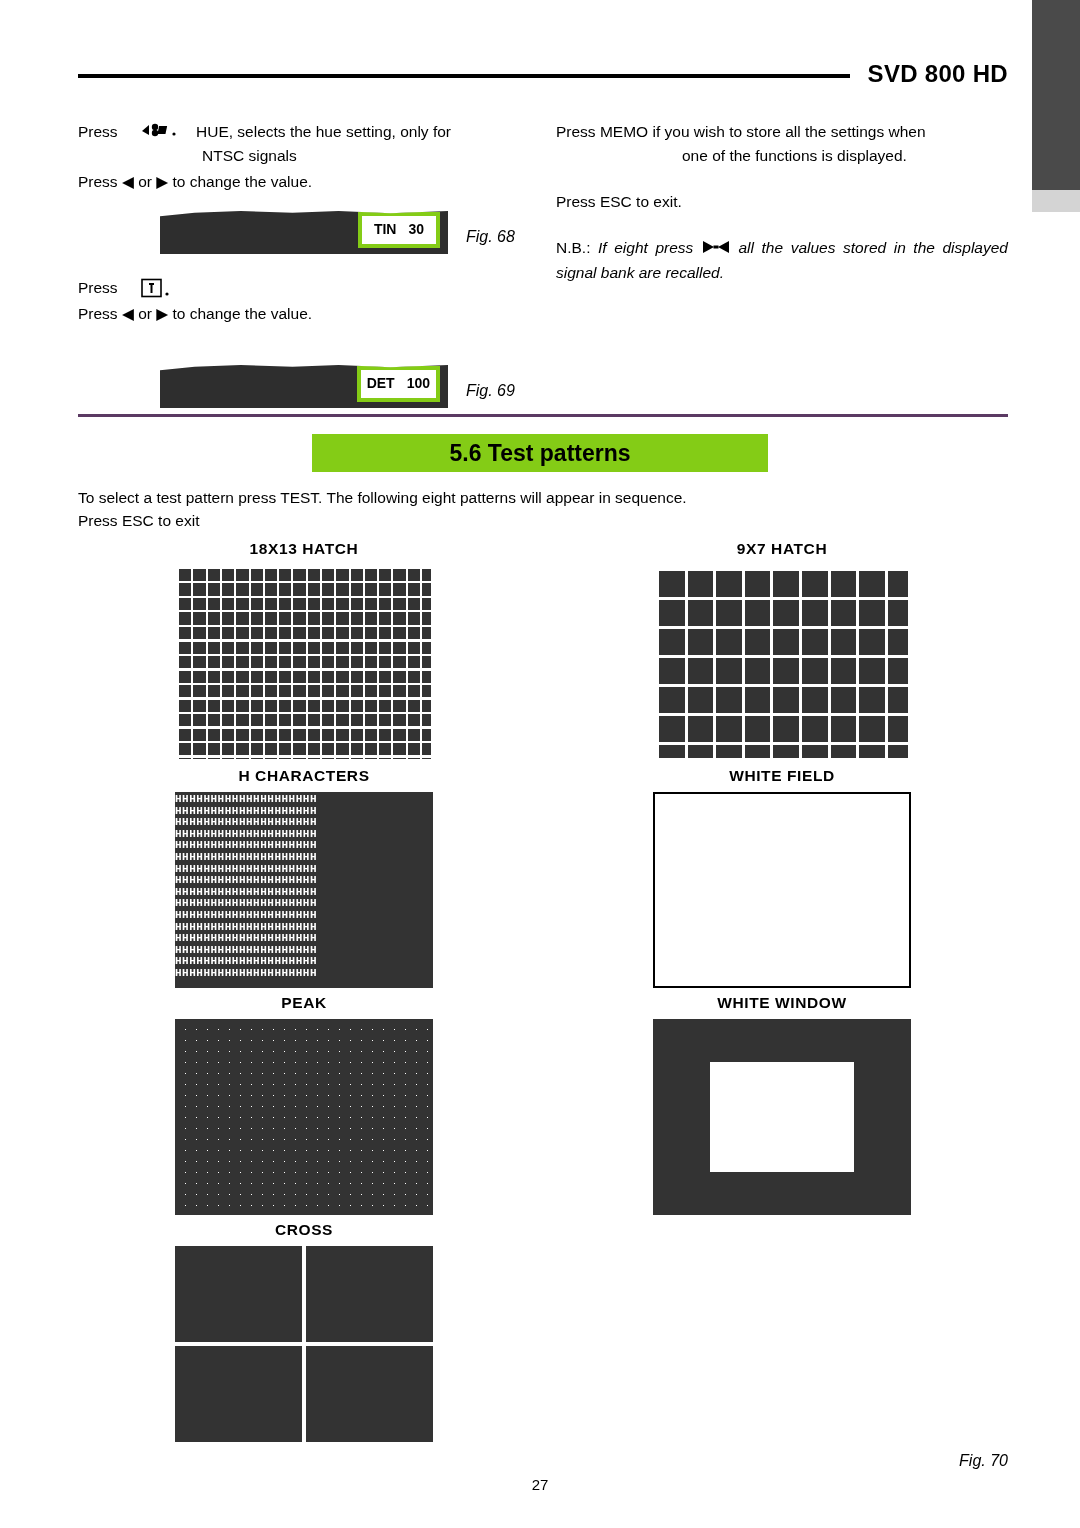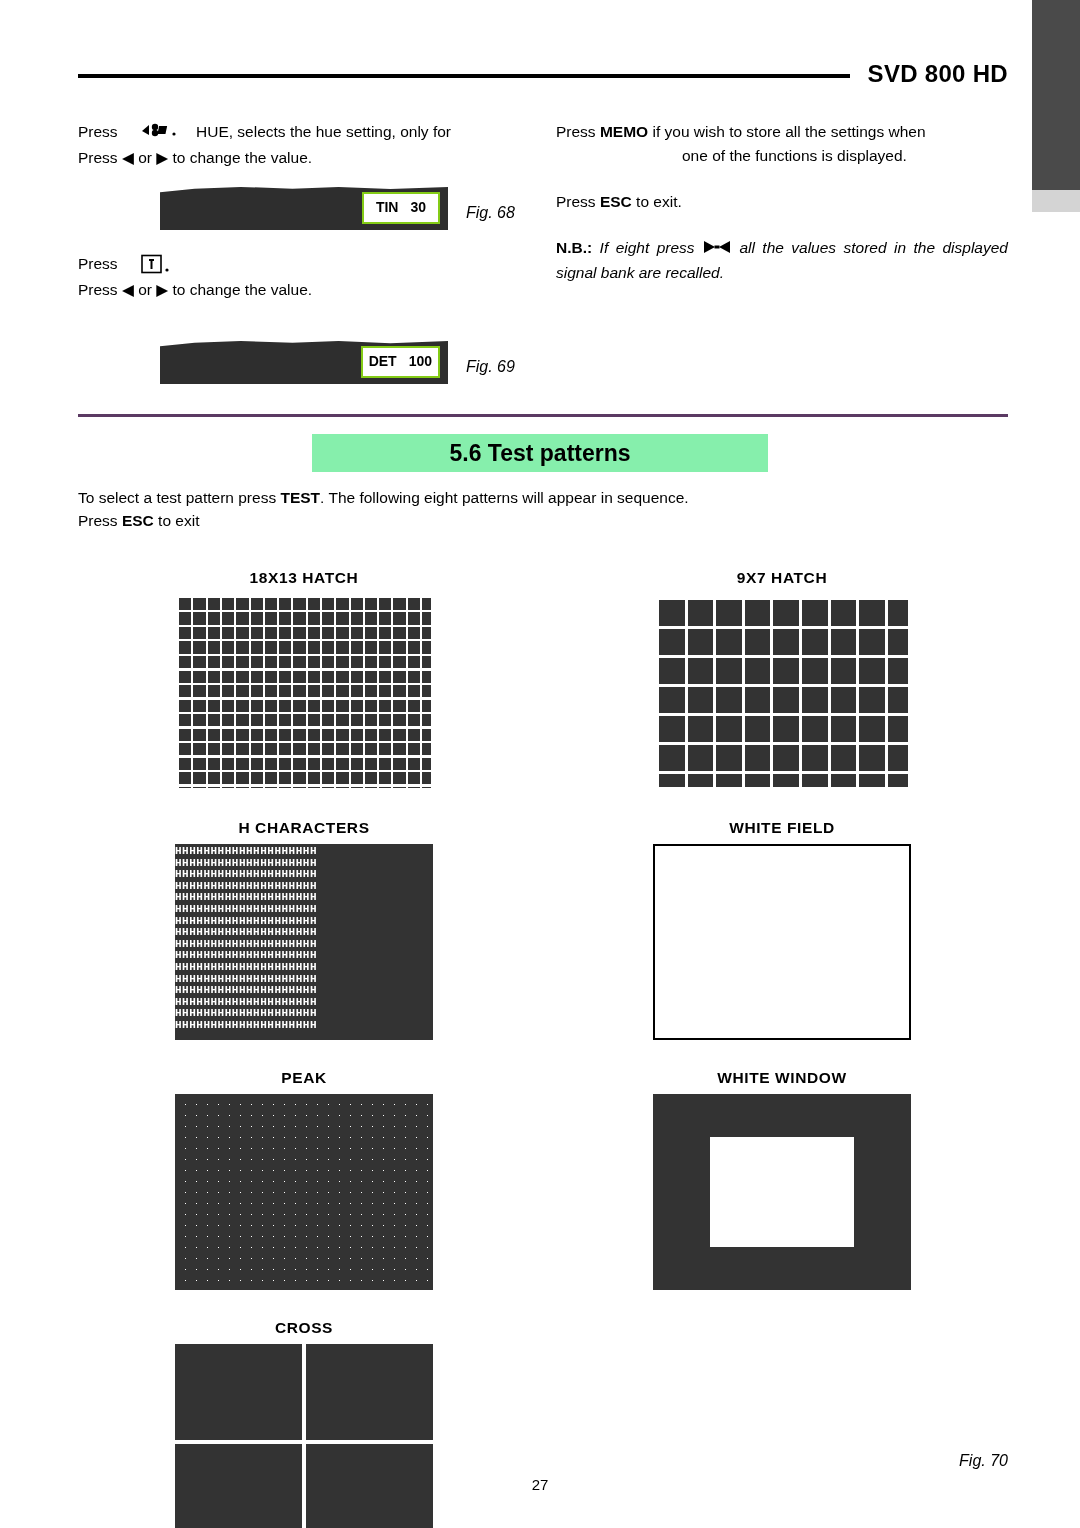--- a/index.html
+++ b/index.html
@@ -118,21 +118,21 @@
   }
   .osd-value {
     position: absolute;
     right: 8px;
     bottom: 6px;
     background: #ffffff;
     color: #000;
     font-weight: bold;
     font-size: 14px;
     padding: 3px 6px;
-    border: 2px solid #84cc16;
+    border: 4px solid #84cc16;
     display: flex;
     gap: 12px;
     align-items: center;
     min-width: 62px;
     justify-content: center;
   }
   .fig-label {
     font-style: italic;
     font-size: 16px;
     margin-left: 18px;
@@ -148,21 +148,21 @@
     width: 930px;
     height: 3px;
     background: #5b3a63;
   }
   .section-head {
     position: absolute;
     left: 312px;
     top: 434px;
     width: 456px;
     height: 38px;
-    background: #86efac;
+    background: #84cc16;
     display: flex;
     align-items: center;
     justify-content: center;
   }
   .section-head span {
     font-size: 23px;
     font-weight: bold;
   }
 
   
@@ -179,21 +179,20 @@
   .patterns {
     position: absolute;
     left: 78px;
     top: 540px;
     width: 930px;
   }
   .pat-row {
     display: flex;
     justify-content: space-between;
     margin-bottom: 6px;
-    margin-top: 29px;
   }
   .pat-cell {
     width: 452px;
     display: flex;
     flex-direction: column;
     align-items: center;
   }
   .pat-title {
     font-size: 15.5px;
     font-weight: bold;
@@ -314,21 +313,21 @@
   
   .page-num {
     position: absolute;
     left: 0;
     top: 1476px;
     width: 1080px;
     text-align: center;
     font-size: 15px;
   }
 
-  .bold { font-weight: bold; }
+  .bold { font-weight: normal; }
   .ital { font-style: italic; }
 </style>
 </head>
 <body>
 
 <div class="side-tab">
   
 </div>
 <div class="side-tab-gray"></div>
 
@@ -345,20 +344,21 @@
       <svg width="38" height="16" viewBox="0 0 38 16" aria-hidden="true">
         <path d="M2 9 L9 3 L9 13 Z" fill="#000"></path>
         <circle cx="15" cy="5" r="3.2" fill="#000"></circle>
         <circle cx="15" cy="11" r="3.2" fill="#000"></circle>
         <path d="M20 4 L28 4 L28 12 L20 12 Z" fill="#000" transform="skewX(-12)"></path>
         <circle cx="34" cy="12" r="1.6" fill="#000"></circle>
       </svg>
     </div>
     <div class="press-desc">HUE, selects the hue setting, only for</div>
   </div>
+  <div class="indent-line">NTSC signals</div>
   <div class="plain-line">Press ◀ or ▶ to change the value.</div>
 
   <div class="osd-wrap">
     <div class="osd-bar">
       <div class="osd-value">
         <span>TIN</span>
         <span>30</span>
       </div>
     </div>
     <div class="fig-label">Fig.  68</div>

